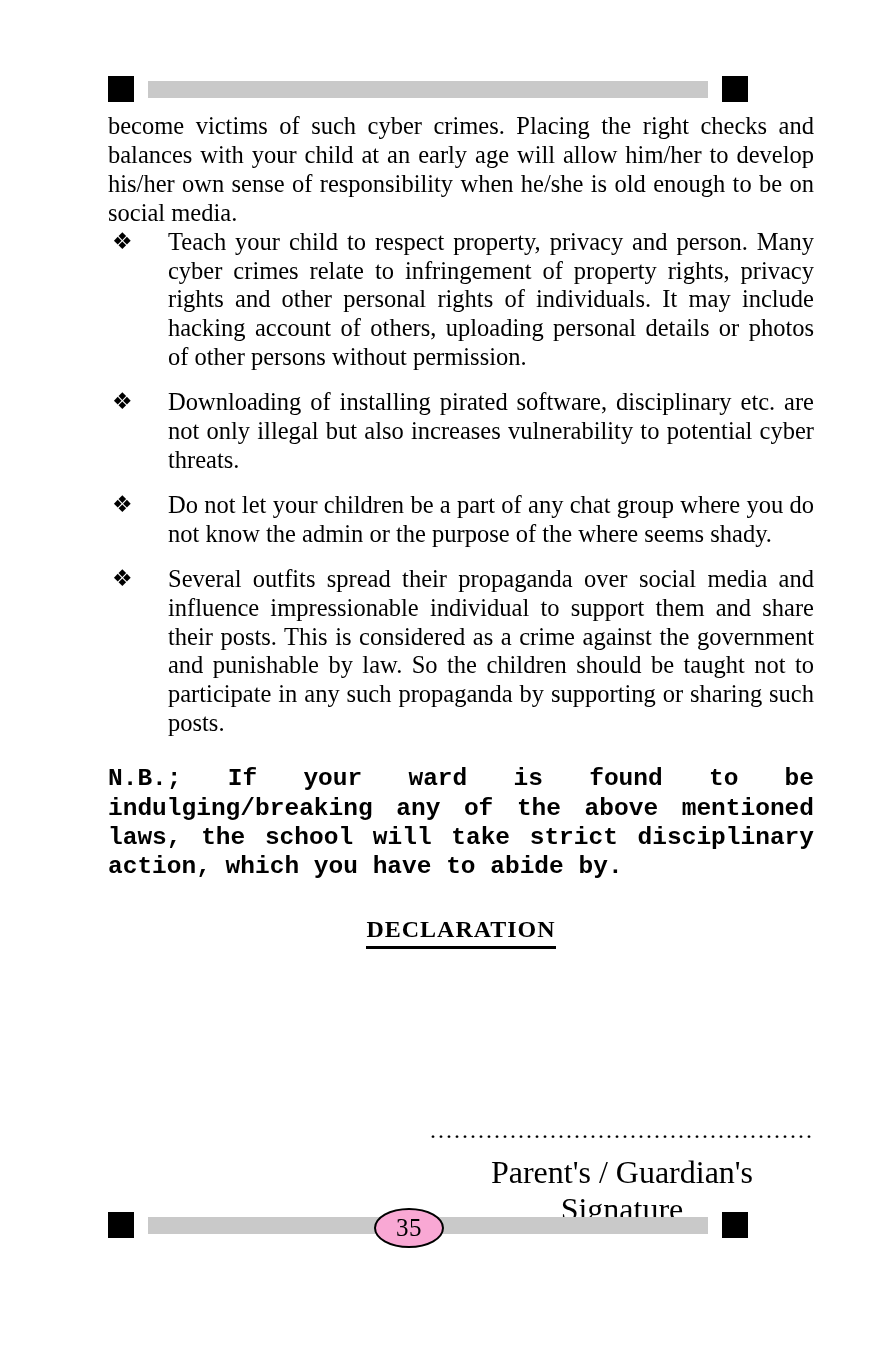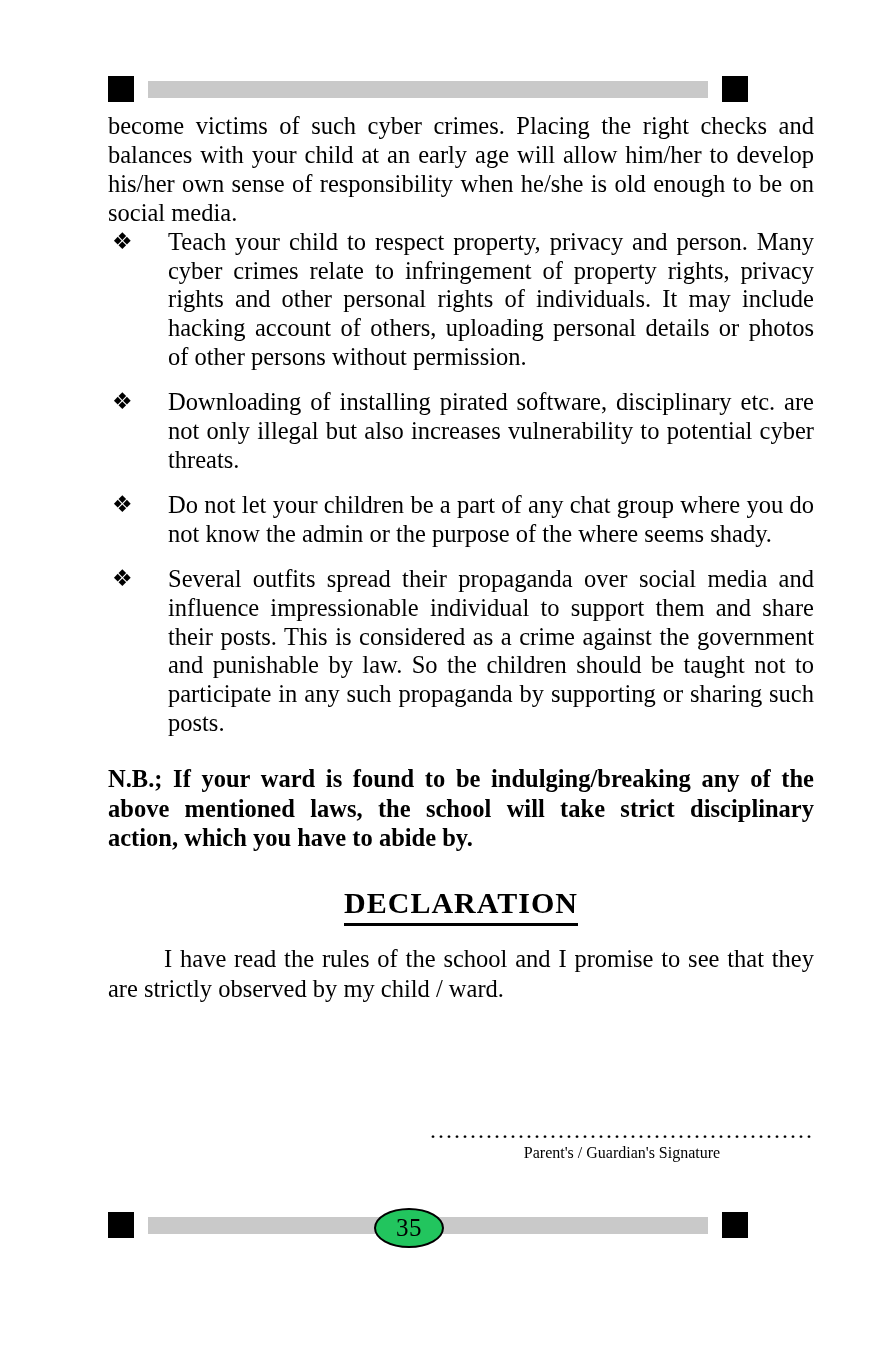--- a/index.html
+++ b/index.html
@@ -52,21 +52,21 @@
   
   .page-num {
     position: absolute;
     left: 50%;
     top: 1208px;
     transform: translateX(-50%);
     width: 66px;
     height: 36px;
     border: 2px solid #000;
     border-radius: 50%;
-    background: #22c55e;
+    background: #f9a8d4;
     display: flex;
     align-items: center;
     justify-content: center;
     font-family: "Liberation Serif", serif;
     font-size: 25px;
     letter-spacing: 0.5px;
   }
 
   
   .content {
@@ -107,27 +107,27 @@
   .bullet-text {
     flex: 1 1 auto;
   }
 
   .nb {
     margin-top: 26px;
     font-weight: bold;
     font-size: 24.5px;
     line-height: 1.2;
     text-align: justify;
-    font-family: Liberation Serif, serif;
+    font-family: Liberation Mono, monospace;
   }
 
   .decl-title {
     margin-top: 34px;
     text-align: center;
-    font-size: 30px;
+    font-size: 24px;
     font-weight: bold;
     letter-spacing: 1px;
     font-family: "Liberation Serif", serif;
   }
   .decl-title span {
     display: inline-block;
     border-bottom: 3px solid #000;
     padding-bottom: 3px;
   }
 
@@ -150,22 +150,22 @@
   }
   .sig-dots {
     font-size: 24px;
     letter-spacing: 2px;
     line-height: 1;
     color: #000;
     white-space: nowrap;
     overflow: hidden;
   }
   .sig-label {
-    margin-top: 2px;
-    font-size: 16px;
+    margin-top: 12px;
+    font-size: 32px;
     font-family: "Liberation Serif", serif;
     text-align: center;
   }
 </style>
 </head>
 <body>
 
 <div class="page">
 
   <div class="rule-bar top">
@@ -199,21 +199,20 @@
       <div class="bullet-mark">❖</div>
       <p class="para bullet-text">Several outfits spread their propaganda over social media and influence impressionable individual to support them and share their posts. This is considered as a crime against the government and punishable by law. So the children should be taught not to participate in any such propaganda by supporting or sharing such posts.</p>
     </div>
 
     <p class="nb">N.B.; If your ward is found to be indulging/breaking any of the above mentioned laws, the school will take strict disciplinary action, which you have to abide by.</p>
 
     <div class="decl-title">
       <span>DECLARATION</span>
     </div>
 
-    <p class="decl-body">I have read the rules of the school and I promise to see that they are strictly observed by my child / ward.</p>
   </div>
 
   <div class="sig-block">
     <div class="sig-dots">......................................................</div>
     <div class="sig-label">Parent's / Guardian's Signature</div>
   </div>
 
   <div class="rule-bar bottom">
     <div class="sq"></div>
     <div class="bar-gap"></div>

